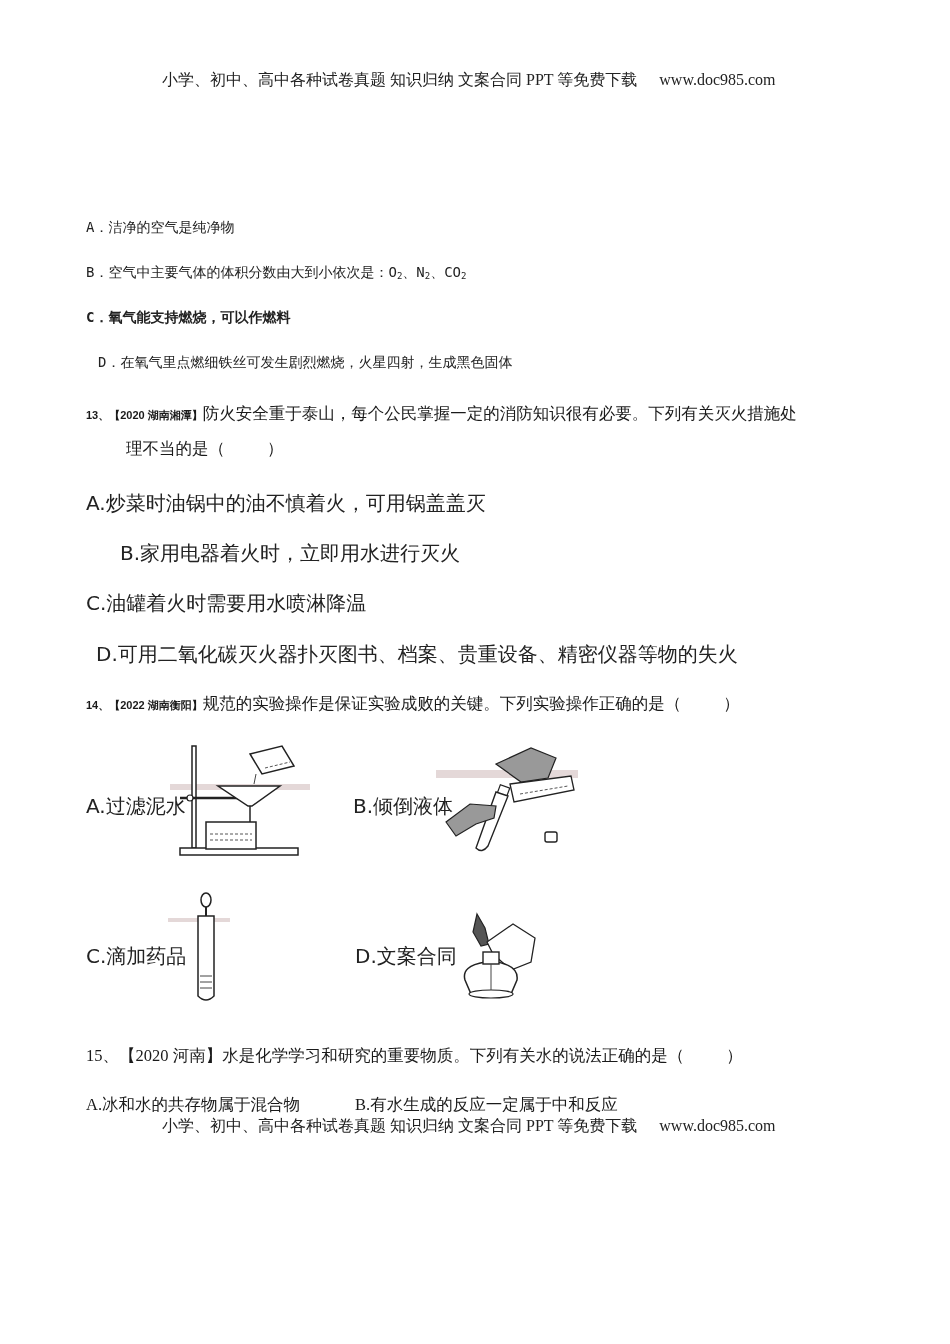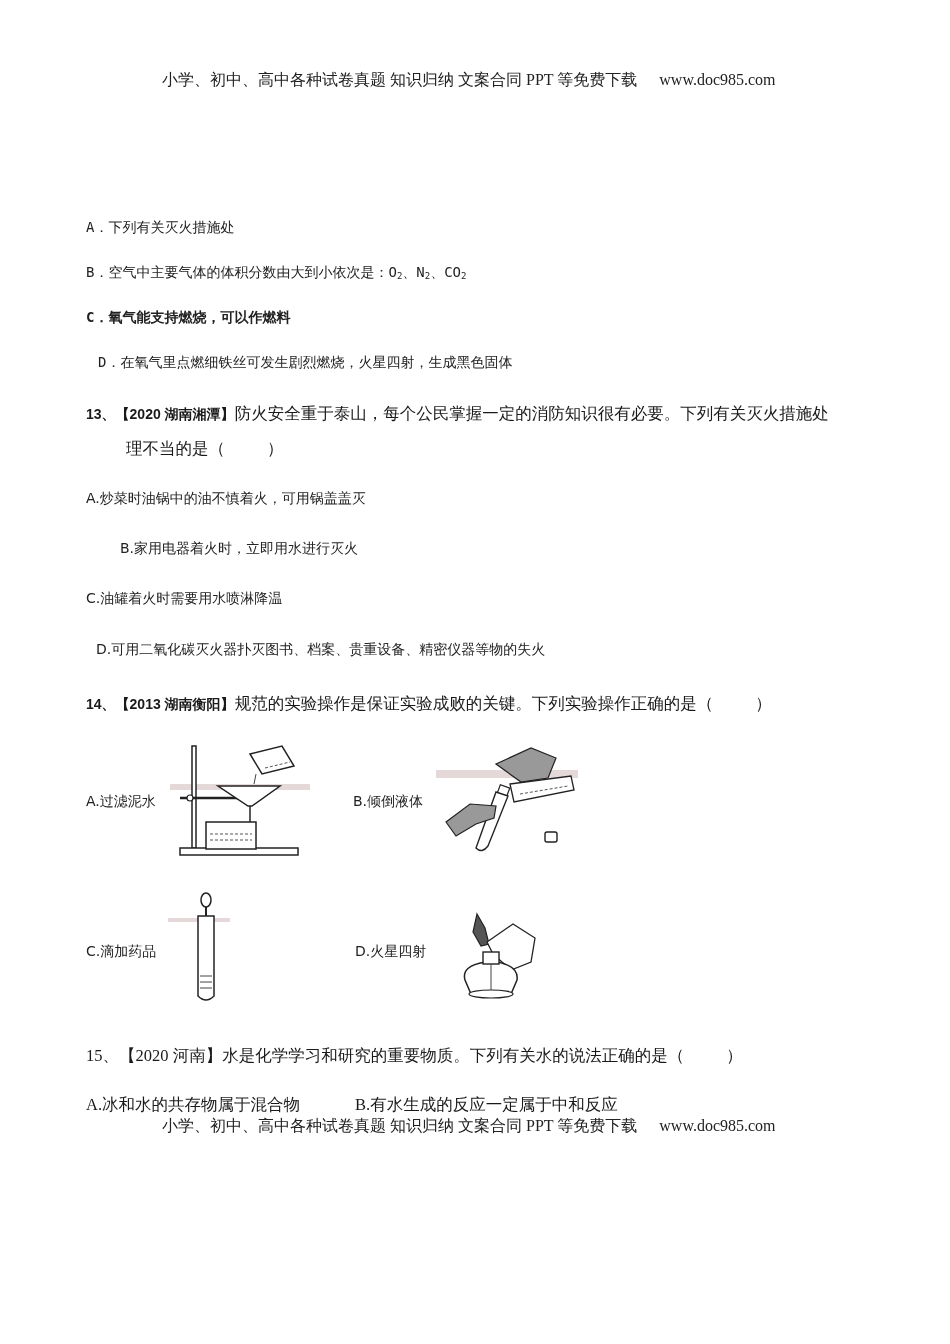--- a/index.html
+++ b/index.html
@@ -4,55 +4,55 @@
   <style>
     html, body { margin: 0; padding: 0; background: #ffffff; }
     body { width: 950px; height: 1344px; position: relative; overflow: hidden;
       font-family: "DejaVu Serif", "Liberation Serif", serif; color: #111; }
     .abs { position: absolute; white-space: nowrap; }
     .header, .footer { font-family: "Liberation Serif", "DejaVu Serif", serif; font-size: 16px; color: #222; }
     .header { left: 162px; top: 70px; }
     .footer { left: 162px; top: 1116px; }
     .header .url, .footer .url { margin-left: 22px; }
     .opt-mono { font-family: "DejaVu Sans Mono", "Liberation Mono", monospace; font-size: 14px; color: #222; }
-    .opt { font-family: "DejaVu Sans", "Liberation Sans", sans-serif; font-size: 14px; color: #222; }
+    .opt { font-family: "DejaVu Sans", "Liberation Sans", sans-serif; font-size: 20px; color: #222; }
     .q { font-family: "Liberation Serif", "DejaVu Serif", serif; font-size: 16.5px; color: #1a1a1a; }
-    .q b { font-family: "Liberation Sans", "DejaVu Sans", sans-serif; font-weight: bold; font-size: 14px; }
+    .q b { font-family: "Liberation Sans", "DejaVu Sans", sans-serif; font-weight: bold; font-size: 11px; }
     sub { font-size: 9px; vertical-align: -2px; }
     .img-box { position: absolute; }
     .img-box svg { display: block; }
     .paren-gap { display: inline-block; width: 42px; }
   </style>
 </head>
 <body>
 
 <div class="abs header">
   <span>小学、初中、高中各种试卷真题  知识归纳  文案合同  PPT 等免费下载</span><span class="url">www.doc985.com</span>
 </div>
 
-<div class="abs opt-mono" style="left:86px; top:219px;">A．下列有关灭火措施处</div>
+<div class="abs opt-mono" style="left:86px; top:219px;">A．洁净的空气是纯净物</div>
 <div class="abs opt-mono" style="left:86px; top:264px;">
   <span>B．空气中主要气体的体积分数由大到小依次是：</span><span><span>O</span><sub>2</sub></span><span>、</span><span><span>N</span><sub>2</sub></span><span>、</span><span><span>CO</span><sub>2</sub></span>
 </div>
 <div class="abs opt-mono" style="left:86px; top:309px;font-weight:bold;">C．氧气能支持燃烧，可以作燃料</div>
 <div class="abs opt-mono" style="left:86px; top:354px;padding-left:12px;">D．在氧气里点燃细铁丝可发生剧烈燃烧，火星四射，生成黑色固体</div>
 
 <div class="abs q" style="left:86px; top:403px;">
   <b>13、</b><b>【2020 湖南湘潭】</b><span>防火安全重于泰山，每个公民掌握一定的消防知识很有必要。下列有关灭火措施处</span>
 </div>
 <div class="abs q" style="left:86px; top:438px;margin-left:40px;">
   <span>理不当的是（</span><span class="paren-gap"></span><span>）</span>
 </div>
 <div class="abs opt" style="left:86px; top:490px;">A.炒菜时油锅中的油不慎着火，可用锅盖盖灭</div>
 <div class="abs opt" style="left:86px; top:540px;margin-left:34px;">B.家用电器着火时，立即用水进行灭火</div>
 <div class="abs opt" style="left:86px; top:590px;">C.油罐着火时需要用水喷淋降温</div>
 <div class="abs opt" style="left:96px; top:641px;">D.可用二氧化碳灭火器扑灭图书、档案、贵重设备、精密仪器等物的失火</div>
 
 <div class="abs q" style="left:86px; top:693px;">
-  <b>14、</b><b>【2013 湖南衡阳】</b><span>规范的实验操作是保证实验成败的关键。下列实验操作正确的是（</span><span class="paren-gap"></span><span>）</span>
+  <b>14、</b><b>【2022 湖南衡阳】</b><span>规范的实验操作是保证实验成败的关键。下列实验操作正确的是（</span><span class="paren-gap"></span><span>）</span>
 </div>
 
 <div class="abs opt" style="left:86px; top:793px;">A.过滤泥水</div>
 <div class="img-box" style="left:170px; top:742px;">
   <svg width="140" height="120" viewBox="0 0 140 120">
     <rect x="0" y="42" width="140" height="6" fill="#e4d8d8"></rect>
     <rect x="22" y="4" width="4" height="102" fill="#fff" stroke="#222" stroke-width="1.5"></rect>
     <rect x="10" y="106" width="118" height="7" fill="#fff" stroke="#222" stroke-width="1.5"></rect>
     <line x1="10" y1="56" x2="70" y2="56" stroke="#222" stroke-width="2.5"></line>
     <circle cx="20" cy="56" r="3" fill="#fff" stroke="#222" stroke-width="1.2"></circle>
@@ -87,21 +87,21 @@
     <rect x="0" y="28" width="62" height="4" fill="#e4d8d8"></rect>
     <ellipse cx="38" cy="10" rx="5" ry="7" fill="#fff" stroke="#222" stroke-width="1.5"></ellipse>
     <line x1="38" y1="17" x2="38" y2="48" stroke="#222" stroke-width="2"></line>
     <path d="M30 26 L46 26 L46 106 Q38 114 30 106 Z" fill="#fff" stroke="#222" stroke-width="1.5"></path>
     <line x1="32" y1="86" x2="44" y2="86" stroke="#444"></line>
     <line x1="32" y1="92" x2="44" y2="92" stroke="#444"></line>
     <line x1="32" y1="98" x2="44" y2="98" stroke="#444"></line>
   </svg>
 </div>
 
-<div class="abs opt" style="left:355px; top:943px;">D.火星四射</div>
+<div class="abs opt" style="left:355px; top:943px;">D.文案合同</div>
 <div class="img-box" style="left:455px; top:910px;">
   <svg width="90" height="95" viewBox="0 0 90 95">
     <path d="M22 4 L30 18 L34 34 L26 36 L18 22 Z" fill="#555" stroke="#222" stroke-width="1.2"></path>
     <path d="M32 32 L58 14 L80 28 L76 52 L56 60 L38 44 Z" fill="#fff" stroke="#222" stroke-width="1.3"></path>
     <path d="M10 70 Q6 56 30 52 L42 52 Q64 56 62 70 L56 84 L16 84 Z" fill="#fff" stroke="#222" stroke-width="1.5"></path>
     <rect x="28" y="42" width="16" height="12" fill="#fff" stroke="#222" stroke-width="1.4"></rect>
     <ellipse cx="36" cy="84" rx="22" ry="4" fill="#fff" stroke="#222" stroke-width="1.2"></ellipse>
     <line x1="36" y1="54" x2="36" y2="80" stroke="#444" stroke-width="1"></line>
   </svg>
 </div>

